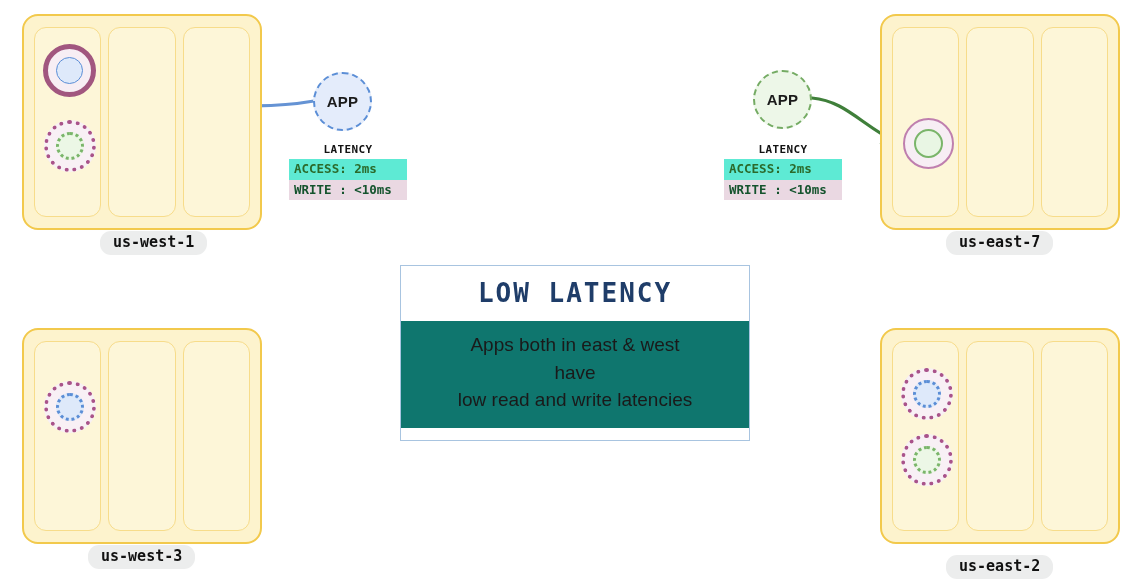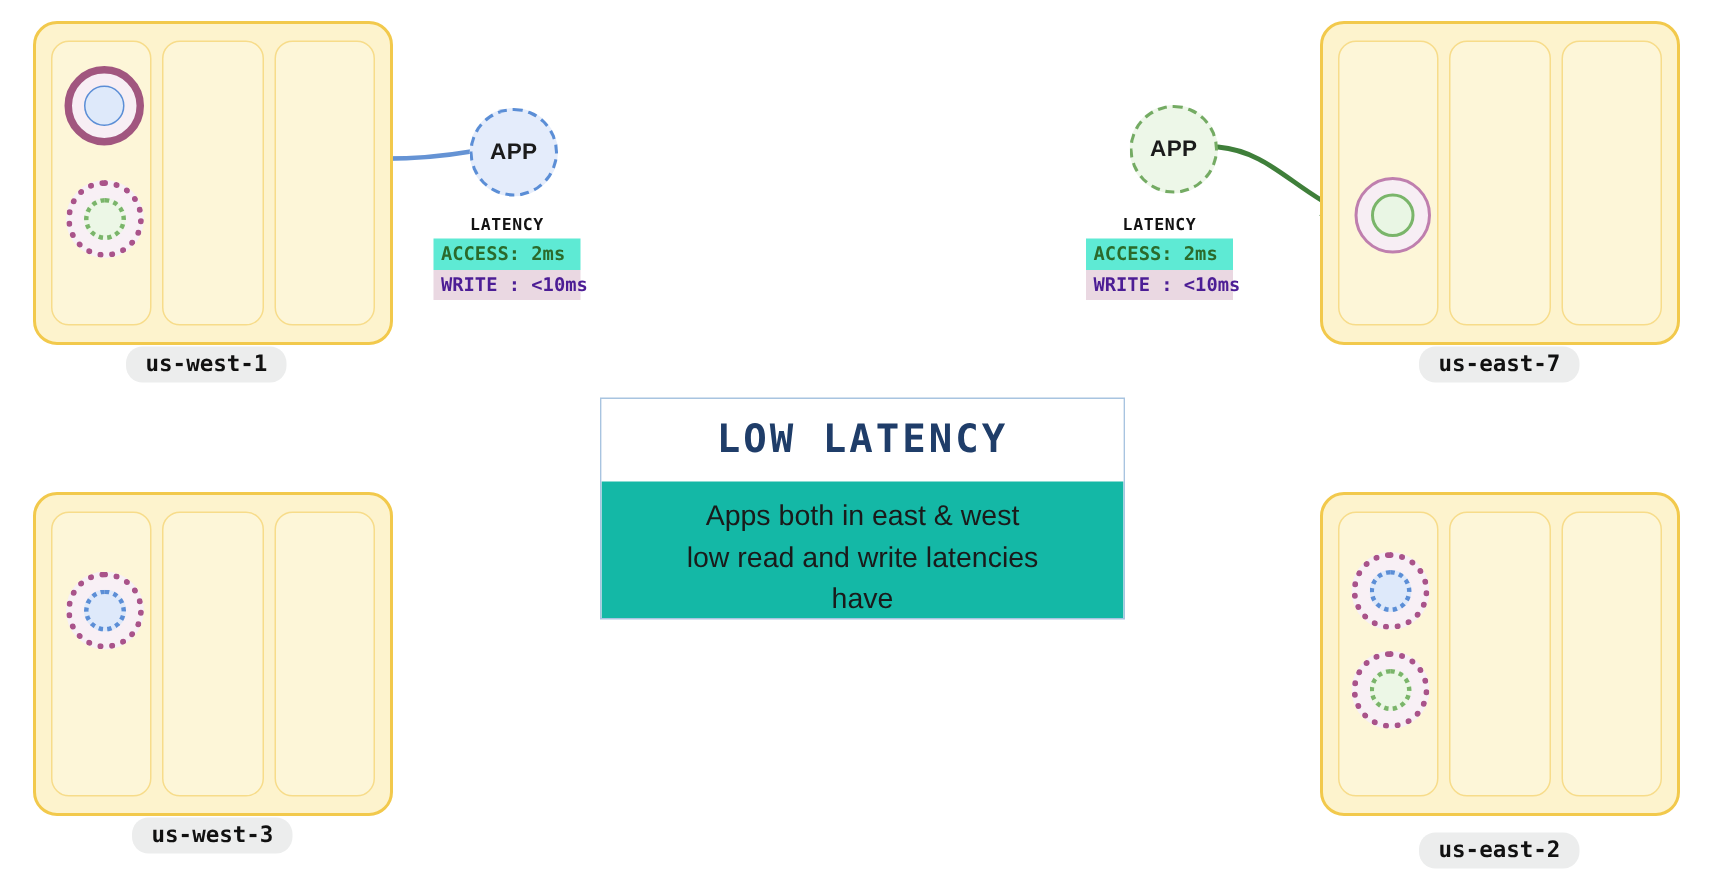--- a/index.html
+++ b/index.html
@@ -116,21 +116,21 @@
     background: #e4ecfb;
   }
   .app-green {
     border: 2px dashed #74ab63;
     background: #edf7e8;
   }
 
   
   .latency {
     position: absolute;
-    width: 98px;
+    width: 118px;
     font-family: "DejaVu Sans Mono", "Liberation Mono", monospace;
   }
   .latency-title {
     text-align: center;
     font-size: 11px;
     font-weight: bold;
     color: #131313;
     letter-spacing: 0.4px;
     margin-bottom: 3px;
   }
@@ -140,21 +140,21 @@
     padding: 2px 5px 3px 5px;
     white-space: nowrap;
     line-height: 1.25;
   }
   .latency-access {
     background: #5eead4;
     color: #2b6a2b;
   }
   .latency-write {
     background: #ead8e2;
-    color: #4c1d95;
+    color: #14532d;
   }
 
   
   .callout {
     position: absolute;
     box-sizing: border-box;
     border: 1.5px solid #a8c4e0;
     background: #ffffff;
     overflow: hidden;
   }
@@ -162,21 +162,21 @@
     text-align: center;
     font-family: "DejaVu Sans Mono", "Liberation Mono", monospace;
     font-weight: bold;
     font-size: 26px;
     color: #1f3d69;
     letter-spacing: 2px;
     padding: 12px 0 13px 0;
     background: #ffffff;
   }
   .callout-body {
-    background: #14b8a6;
+    background: #0f766e;
     padding: 10px 0 14px 0;
     text-align: center;
     font-family: "Liberation Sans", sans-serif;
     font-size: 19px;
     color: #1a1a1a;
     line-height: 1.45;
   }
   .callout-line { display: block; }
 
   
@@ -210,21 +210,21 @@
     <div class="region-col"></div>
     <div class="region-col"></div>
     <div class="region-col"></div>
   </div>
   <div class="node ring-solid-thick" style="left:43px; top:44px; width:53px; height:53px;">
     <div class="inner inner-blue-solid" style="width:27px; height:27px;"></div>
   </div>
   <div class="node ring-dotted" style="left:44px; top:120px; width:52px; height:52px;">
     <div class="inner inner-green-dotted" style="width:28px; height:28px;"></div>
   </div>
-  <div class="region-label" style="left:84px; top:231px;">us-west-1</div>
+  <div class="region-label" style="left:100px; top:231px;">us-west-1</div>
 
   <div class="region" style="left:880px; top:14px; width:240px; height:216px;">
     <div class="region-col"></div>
     <div class="region-col"></div>
     <div class="region-col"></div>
   </div>
   <div class="node ring-solid-thin" style="left:903px; top:118px; width:51px; height:51px;">
     <div class="inner inner-green-solid" style="width:29px; height:29px;"></div>
   </div>
   <div class="region-label" style="left:946px; top:231px;">us-east-7</div>
@@ -263,22 +263,22 @@
 
   <div class="app app-green" style="left:753px; top:70px; width:59px; height:59px;">
     <span>APP</span>
   </div>
   <div class="latency" style="left:724px; top:143px;">
     <div class="latency-title">LATENCY</div>
     <div class="latency-row latency-access">ACCESS: 2ms</div>
     <div class="latency-row latency-write">WRITE : &lt;10ms</div>
   </div>
 
-  <div class="callout" style="left:400px; top:265px; width:350px; height:148px;">
+  <div class="callout" style="left:400px; top:265px; width:350px; height:176px;">
     <div class="callout-title">LOW LATENCY</div>
     <div class="callout-body">
       <span class="callout-line">Apps both in east &amp; west</span>
+      <span class="callout-line">have</span>
       <span class="callout-line">low read and write latencies</span>
-      <span class="callout-line">have</span>
     </div>
   </div>
 
 </div>
 
 </body></html>

